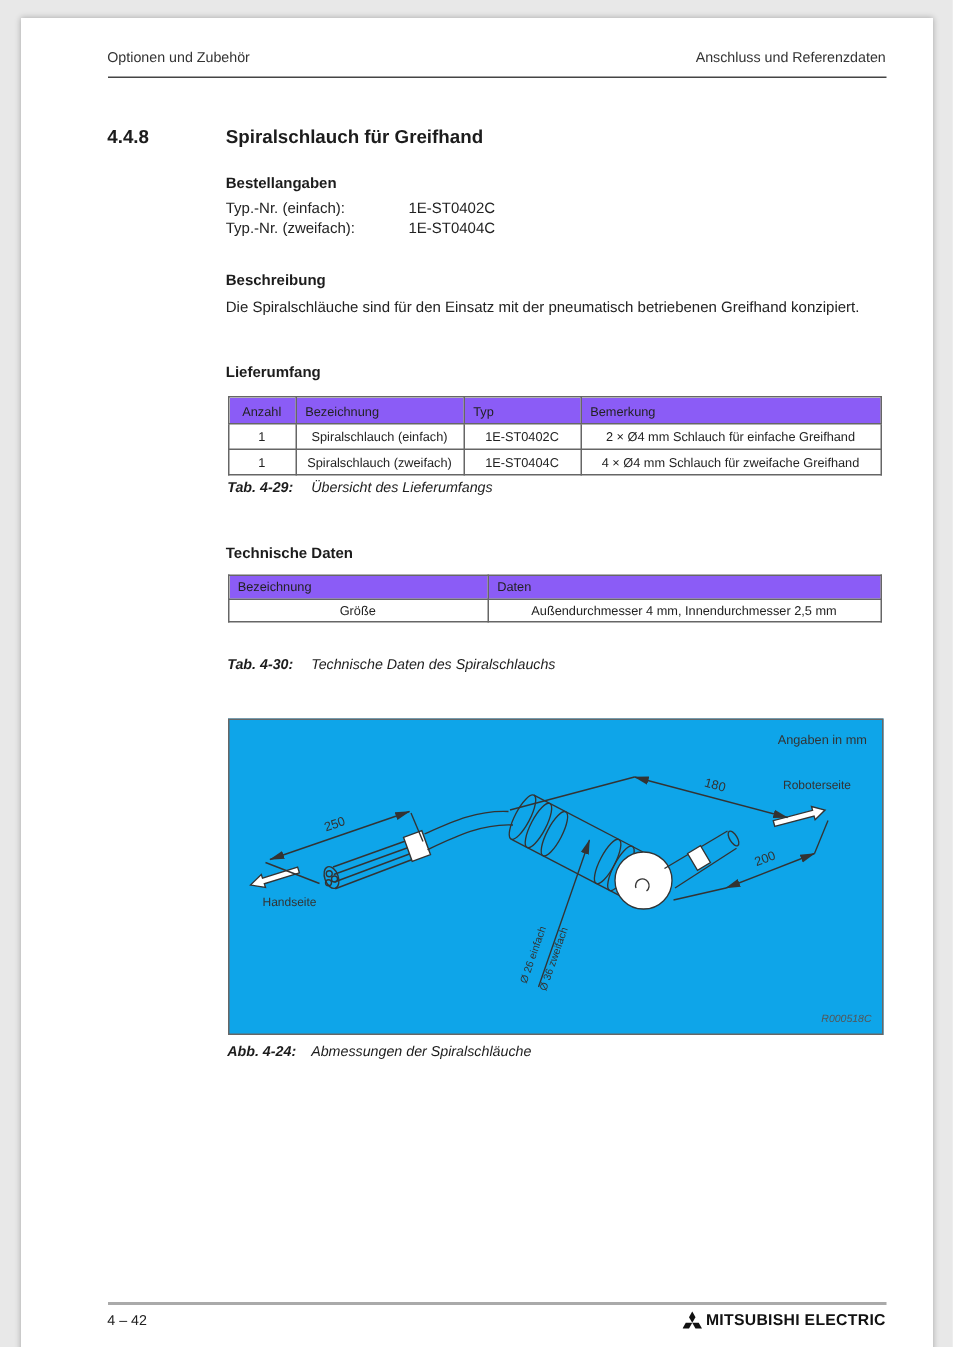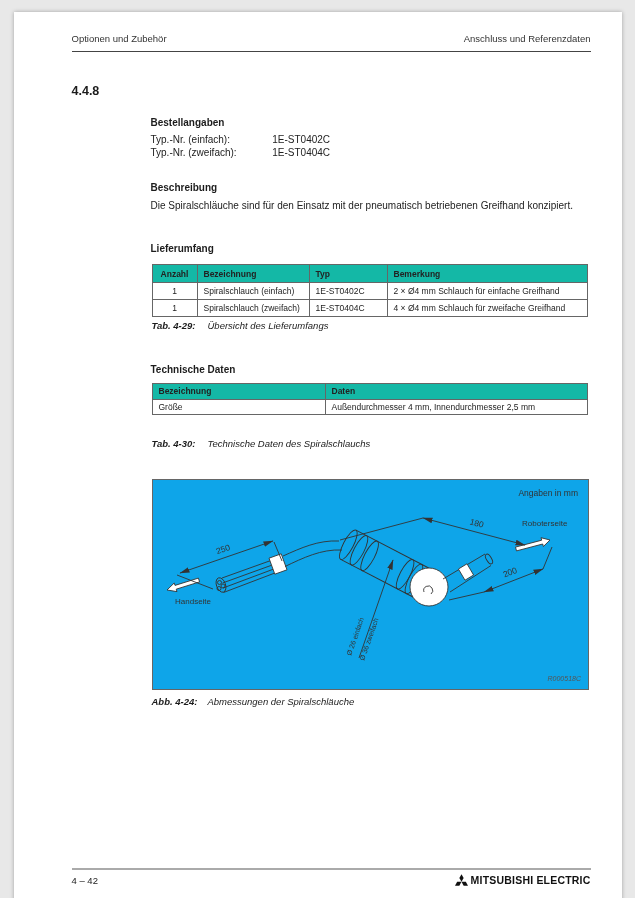--- a/index.html
+++ b/index.html
@@ -20,22 +20,22 @@
   
   .subheading{position:absolute;left:137px;font-weight:bold;font-size:10px;color:#1c1c1c;}
   
   .order-rows{position:absolute;left:137px;top:121px;font-size:10px;line-height:13px;}
   .order-rows .lbl{display:inline-block;width:119px;}
   
   .para{position:absolute;left:137px;top:187px;width:440px;font-size:10px;line-height:13px;}
   
   table.dtable{position:absolute;left:138px;width:435px;border-collapse:collapse;table-layout:fixed;
     font-size:8.5px;color:#222;border:1.2px solid #444;}
-  table.dtable th,table.dtable td{border:1px solid #666;padding:0 6px;overflow:hidden;white-space:nowrap;}
-  table.dtable th{background:#14b8a6;font-weight:bold;text-align:left;height:17px;}
+  table.dtable th,table.dtable td{border:1px solid #666;padding:0 6px;overflow:hidden;white-space:nowrap;text-align:center;}
+  table.dtable th{background:#8b5cf6;font-weight:normal;text-align:left;height:17px;}
   table.dtable td{height:16px;background:#fff;}
   #delivery-table td:first-child{text-align:center;}
   #technical-table th,#technical-table td{height:14.5px;}
   .tcaption{position:absolute;left:138px;font-size:9.5px;font-style:italic;color:#1c1c1c;}
   .tcaption .cap-label{font-weight:bold;margin-right:12px;}
   
   .figure-box{position:absolute;left:138px;top:467px;width:435px;height:209px;border:1px solid #666;background:#0ea5e9;}
   .fig-caption{position:absolute;left:138px;top:684px;font-size:9.5px;font-style:italic;color:#1c1c1c;}
   .fig-caption .cap-label{font-weight:bold;margin-right:10px;}
   
@@ -51,20 +51,21 @@
 
 <div class="page">
 
   <div class="running-header">
     <span>Optionen und Zubehör</span>
     <span>Anschluss und Referenzdaten</span>
   </div>
 
   <div class="section-row">
     <span class="sec-num">4.4.8</span>
+    <span>Spiralschlauch für Greifhand</span>
   </div>
 
   <div class="subheading" style="top:105px;">Bestellangaben</div>
   <div class="order-rows">
     <div>
       <span class="lbl">Typ.-Nr. (einfach):</span>
       <span>1E-ST0402C</span>
     </div>
     <div>
       <span class="lbl">Typ.-Nr. (zweifach):</span>

